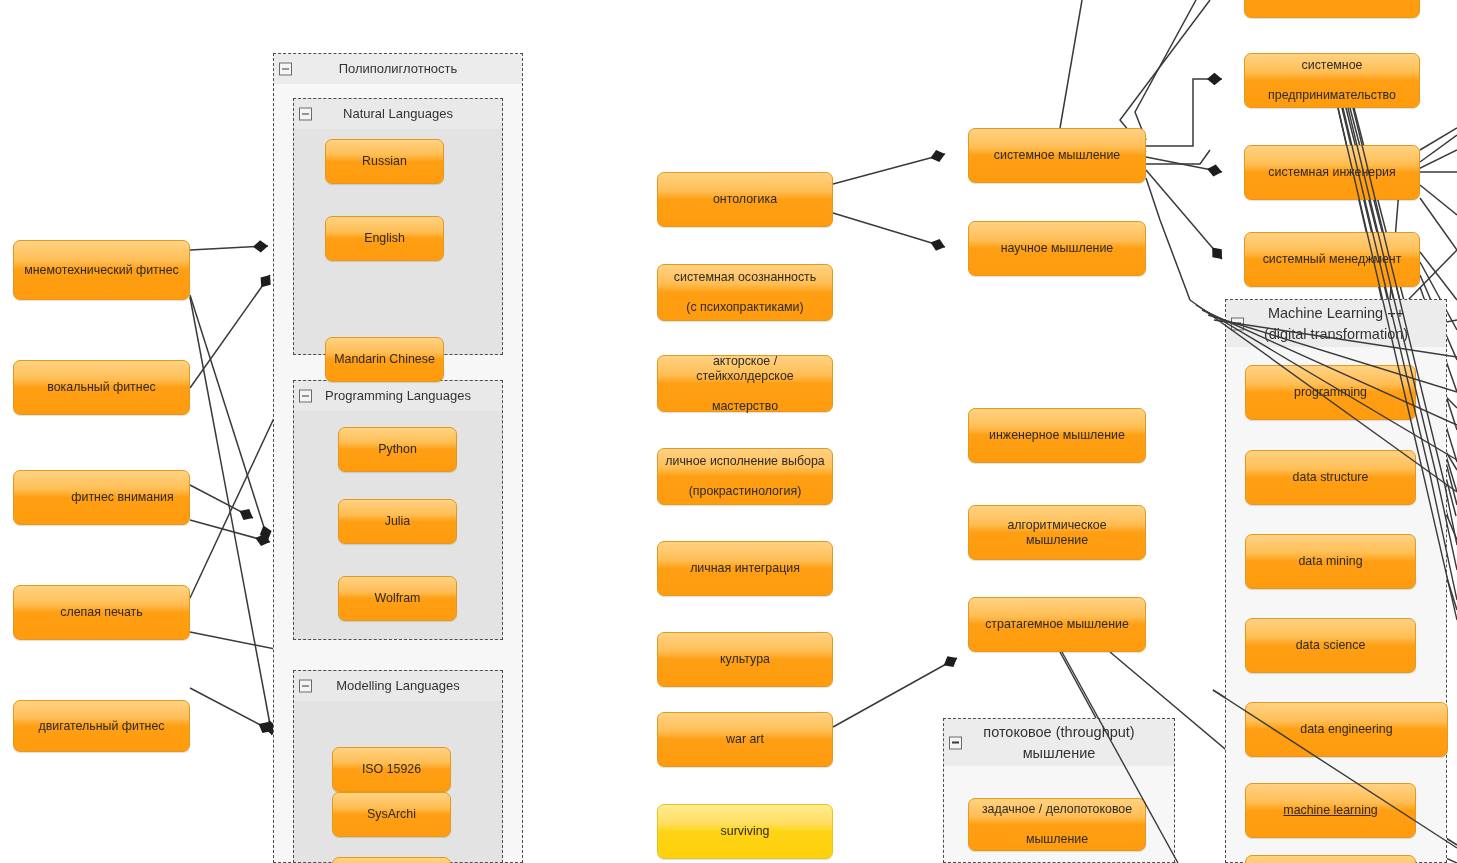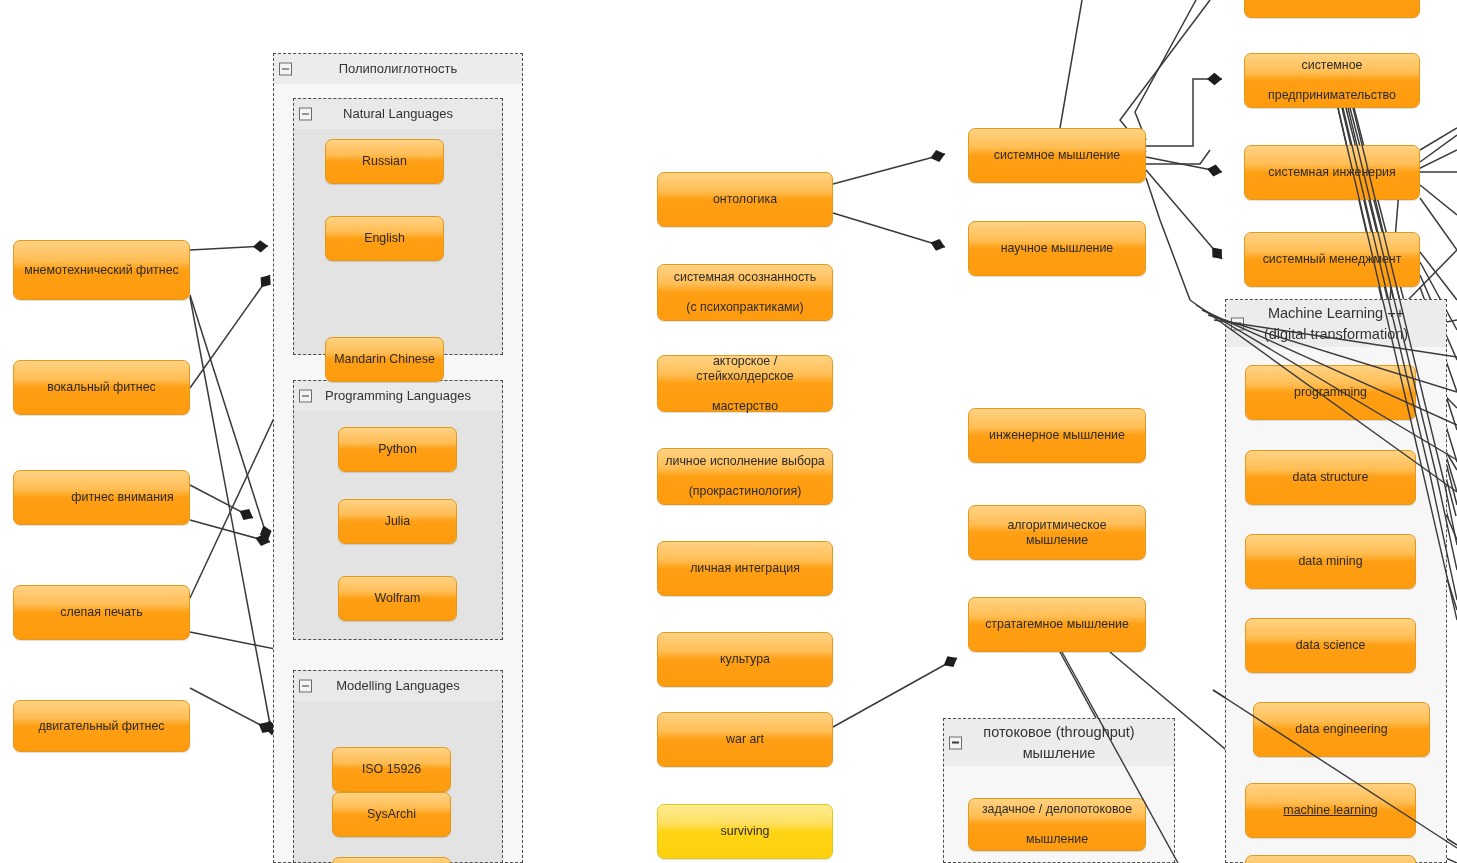--- a/index.html
+++ b/index.html
@@ -305,21 +305,21 @@
     </div>
   <div class="node" style="left:1245px;top:450px;width:171px;height:55px;">
     <span>data structure</span>
     </div>
   <div class="node" style="left:1245px;top:534px;width:171px;height:55px;">
     <span>data mining</span>
     </div>
   <div class="node" style="left:1245px;top:618px;width:171px;height:55px;">
     <span>data science</span>
     </div>
-  <div class="node" style="left:1245px;top:702px;width:177px;height:55px;margin-left:8px;">
+  <div class="node" style="left:1245px;top:702px;width:203px;height:55px;">
     <span>data engineering</span>
     </div>
   <div class="node" style="left:1245px;top:783px;width:171px;height:55px;text-decoration:underline;">
     <span>machine learning</span>
     </div>
   <div class="node" style="left:1245px;top:855px;width:171px;height:50px;">
     <span></span>
     </div>
 
   <svg style="position:absolute;left:0;top:0;width:1457px;height:863px;pointer-events:none;" viewBox="0 0 1457 863">

